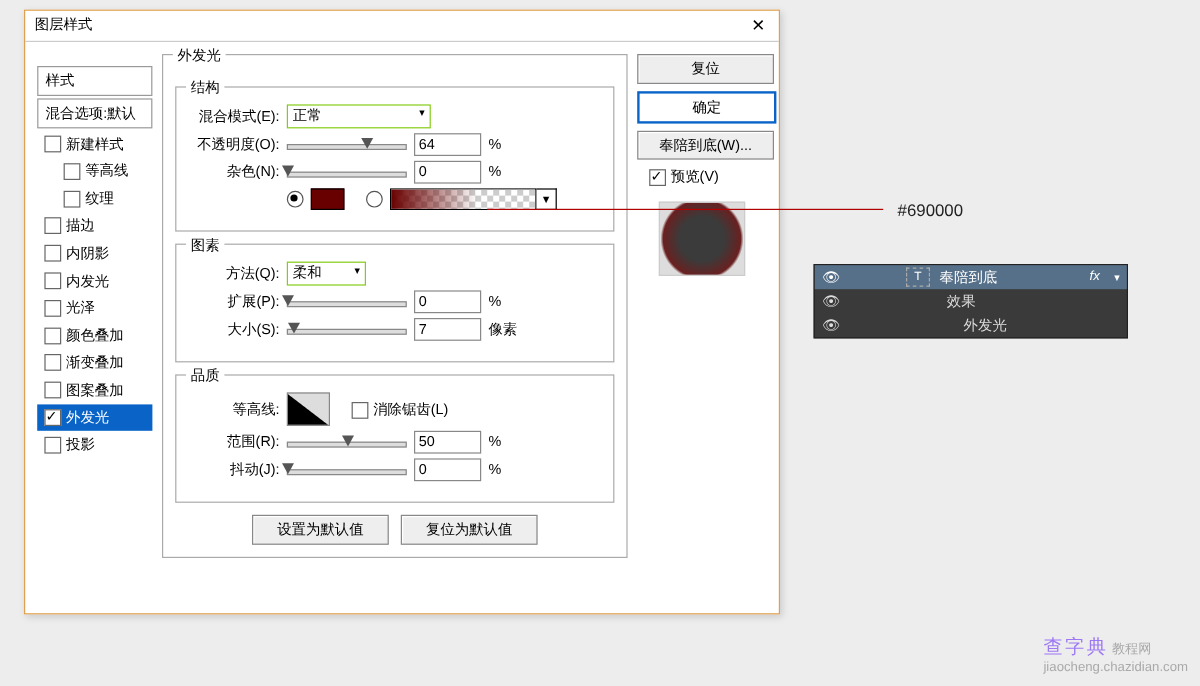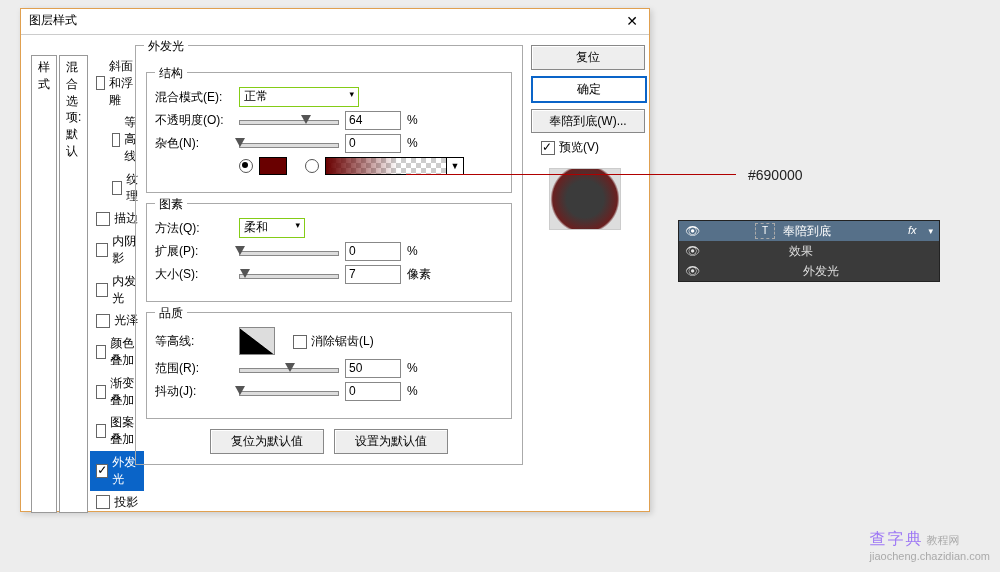--- a/index.html
+++ b/index.html
@@ -1,33 +1,33 @@
 <!DOCTYPE html>
 <html><head>
 <meta charset="utf-8">
 <style>
 body{margin:0;background:#ededed;font:12px/1.4 "Microsoft YaHei","SimSun",sans-serif;color:#000;width:1000px;height:572px;position:relative;overflow:hidden}
 .dialog{position:absolute;left:20px;top:8px;width:628px;height:502px;background:#fff;border:1px solid #e0a050;box-shadow:2px 2px 6px rgba(0,0,0,.15)}
 .titlebar{height:22px;border-bottom:1px solid #ccc;padding:3px 8px 0 8px;display:flex;justify-content:space-between;}
 .titlebar .close{font-size:14px;cursor:pointer;width:18px;text-align:center}
 .body{display:flex;padding:10px;gap:8px}
-.styles{width:96px;display:flex;flex-direction:row;gap:2px;margin-top:10px}
+.styles{width:96px;display:flex;flex-direction:column;gap:2px;margin-top:10px}
 .styles .head{border:1px solid #999;padding:3px 6px;background:#fff}
 .styles .item{padding:3px 2px 3px 6px;display:flex;align-items:center;gap:4px}
 .styles .item.indent{padding-left:22px}
 .styles .item.sel{background:#0a64c8;color:#fff}
 .chk{width:12px;height:12px;border:1px solid #666;background:#fff;display:inline-block;position:relative}
 .chk.on::after{content:"✓";position:absolute;left:0;top:-3px;font-size:12px;color:#000}
 .center{flex:1}
 .fieldset{border:1px solid #aaa;margin:0 0 10px 0;padding:20px 10px 10px 10px;position:relative}
 .fieldset .legend{position:absolute;left:8px;top:-8px;background:#fff;padding:0 4px;font-size:12px}
 .subgroup{border:1px solid #aaa;padding:10px 8px 13px 8px;margin:6px 0 10px 0;position:relative}
 .subgroup .sublegend{position:absolute;left:8px;top:-8px;background:#fff;padding:0 4px}
 .row{display:flex;align-items:center;gap:6px;margin:4px 0}
-.row .lbl{width:78px;text-align:left}
+.row .lbl{width:78px;text-align:right}
 .select{border:1px solid #84cc16;height:18px;background:#fff;display:inline-flex;align-items:flex-start;padding:0 4px;position:relative;min-width:80px;justify-content:space-between}
 .select .car{font-size:9px}
 .slider{position:relative;width:100px;height:12px}
 .slider .track{position:absolute;left:0;right:0;top:5px;height:3px;border:1px solid #888;background:#ddd}
 .slider .thumb{position:absolute;top:0;width:0;height:0;border-left:5px solid transparent;border-right:5px solid transparent;border-top:9px solid #555}
 .numbox{border:1px solid #888;background:#fff;width:48px;height:17px;padding:0 3px;display:inline-flex;align-items:center}
 .radio{width:12px;height:12px;border:1px solid #555;border-radius:50%;display:inline-block;position:relative;background:#fff}
 .radio.on::after{content:"";position:absolute;left:2px;top:2px;width:6px;height:6px;background:#000;border-radius:50%}
 .swatch{width:26px;height:16px;border:1px solid #000;background:#690000}
 .gradbar{position:relative;width:120px;height:16px;border:1px solid #000;display:inline-block;vertical-align:middle}
@@ -60,21 +60,21 @@
     <span>图层样式</span>
     <span class="close">✕</span>
   </div>
   <div class="body">
     <div class="styles">
       <div class="head">样式</div>
       <div class="head">混合选项:默认</div>
       <div id="stylelist">
           <div class="item">
             <span class="chk"></span>
-            <span>斜面和浮雕</span>
+            <span>新建样式</span>
           </div>
           <div class="item indent">
             <span class="chk"></span>
             <span>等高线</span>
           </div>
           <div class="item indent">
             <span class="chk"></span>
             <span>纹理</span>
           </div>
           <div class="item">
@@ -229,22 +229,22 @@
                 <span class="thumb" style="left:-4px"></span>
               </span>
             <span class="numbox">
                 <span>0</span>
               </span>
             <span>%</span>
           </div>
         </div>
 
         <div class="btmbtns">
+          <span class="btn">设置为默认值</span>
           <span class="btn">复位为默认值</span>
-          <span class="btn">设置为默认值</span>
         </div>
       </div>
     </div>
 
     <div class="rightcol">
       <span class="btn">复位</span>
       <span class="btn pri">确定</span>
       <span class="btn">奉陪到底(W)...</span>
       <span style="display:inline-flex;align-items:center;gap:4px;padding-left:10px">
         <span class="chk on"></span>

